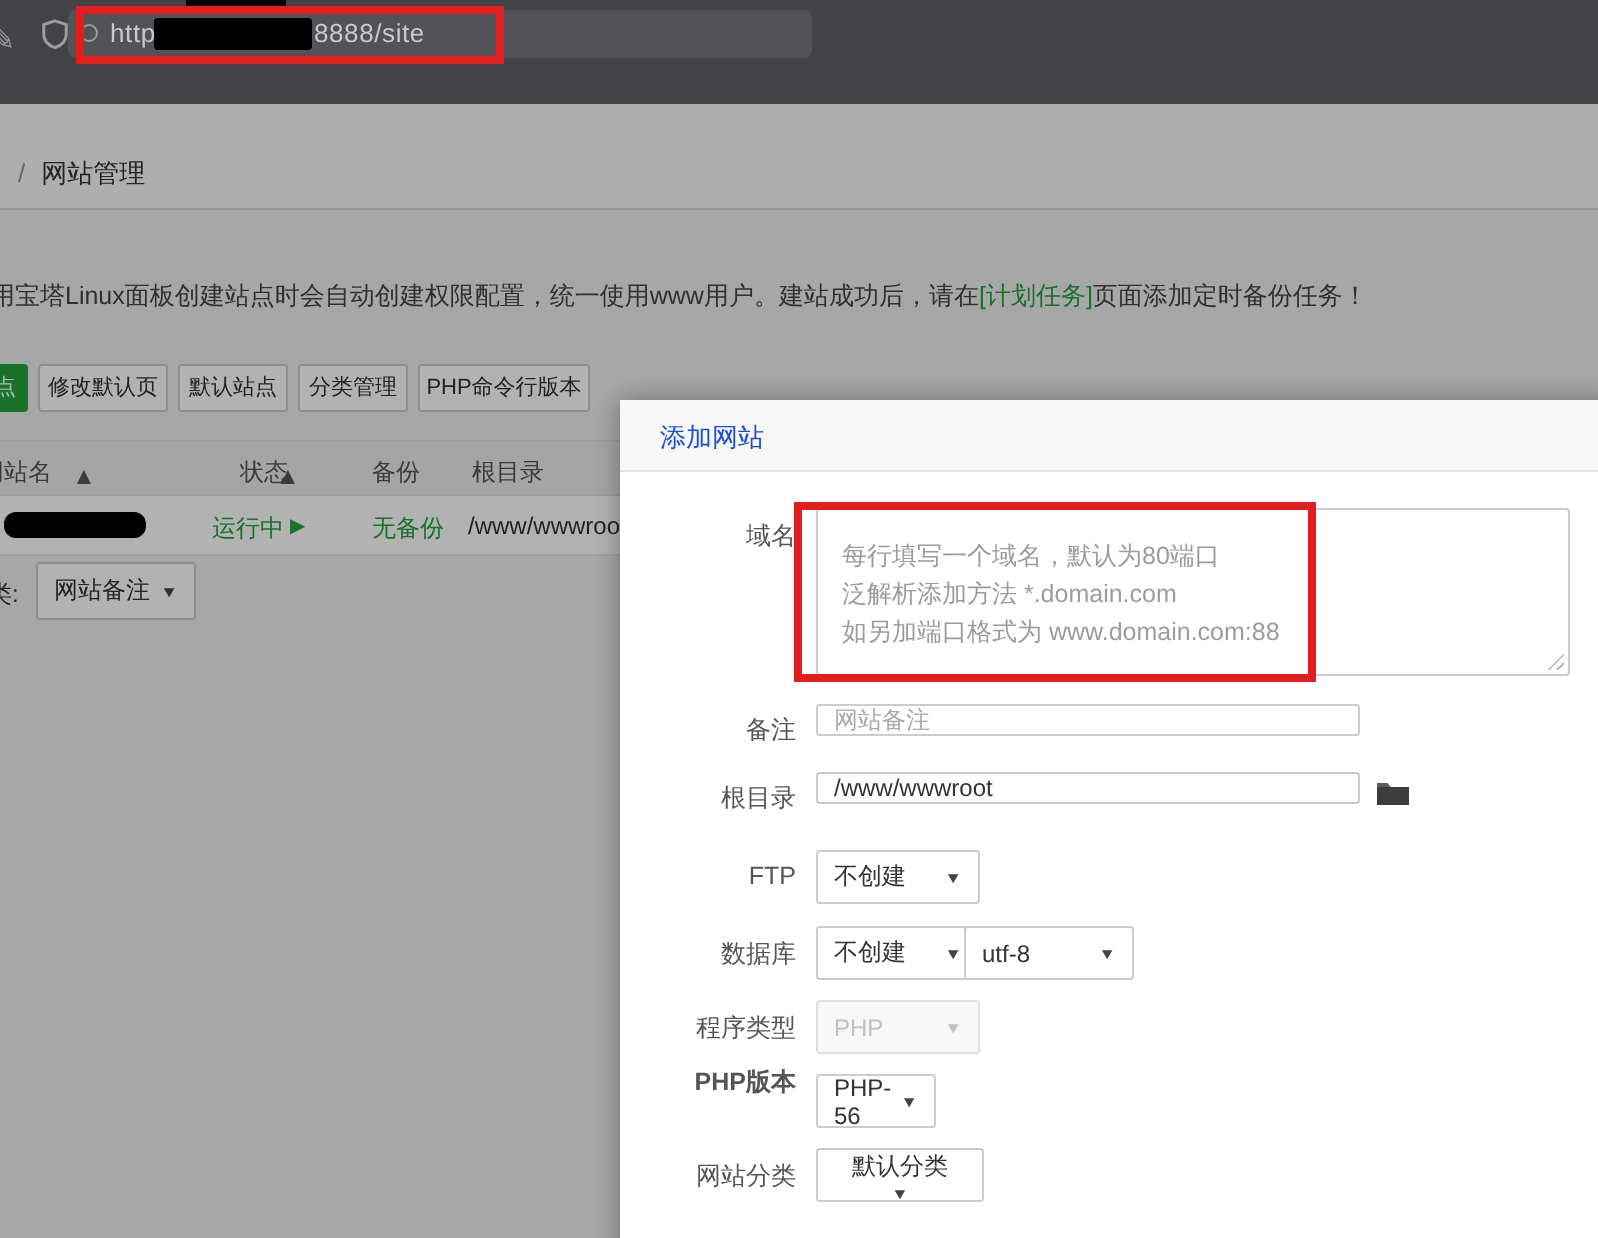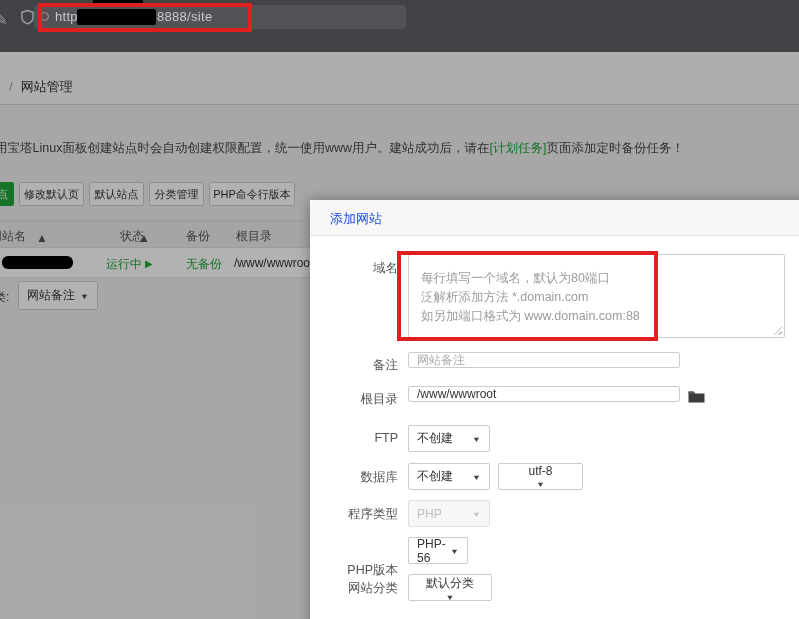--- a/index.html
+++ b/index.html
@@ -166,32 +166,32 @@
     <div class="fake-select msel" style="left:98px;top:225px;width:82px;">
       <span>不创建</span>
       <span class="caret">▼</span>
     </div>
 
     <span class="flabel" style="top:269px;">数据库</span>
     <div class="fake-select msel" style="left:98px;top:263px;width:82px;">
       <span>不创建</span>
       <span class="caret">▼</span>
     </div>
-    <div class="fake-select msel" style="left:188px;top:263px;width:85px;flex-direction:column;">
+    <div class="fake-select msel" style="left:172px;top:263px;width:85px;">
       <span>utf-8</span>
       <span class="caret">▼</span>
     </div>
 
     <span class="flabel" style="top:306px;text-align:right;">程序类型</span>
     <div class="fake-select msel disabled" style="left:98px;top:300px;width:82px;">
       <span>PHP</span>
       <span class="caret">▼</span>
     </div>
 
-    <span class="flabel" style="top:362px;">PHP版本</span>
+    <span class="flabel" style="top:333px;font-weight:bold;">PHP版本</span>
     <div class="fake-select msel" style="left:98px;top:337px;width:60px;">
       <span>PHP-56</span>
       <span class="caret">▼</span>
     </div>
 
     <span class="flabel" style="top:380px;">网站分类</span>
     <div class="fake-select msel" style="left:98px;top:374px;width:84px;flex-direction:column;">
       <span>默认分类</span>
       <span class="caret">▼</span>
     </div>

